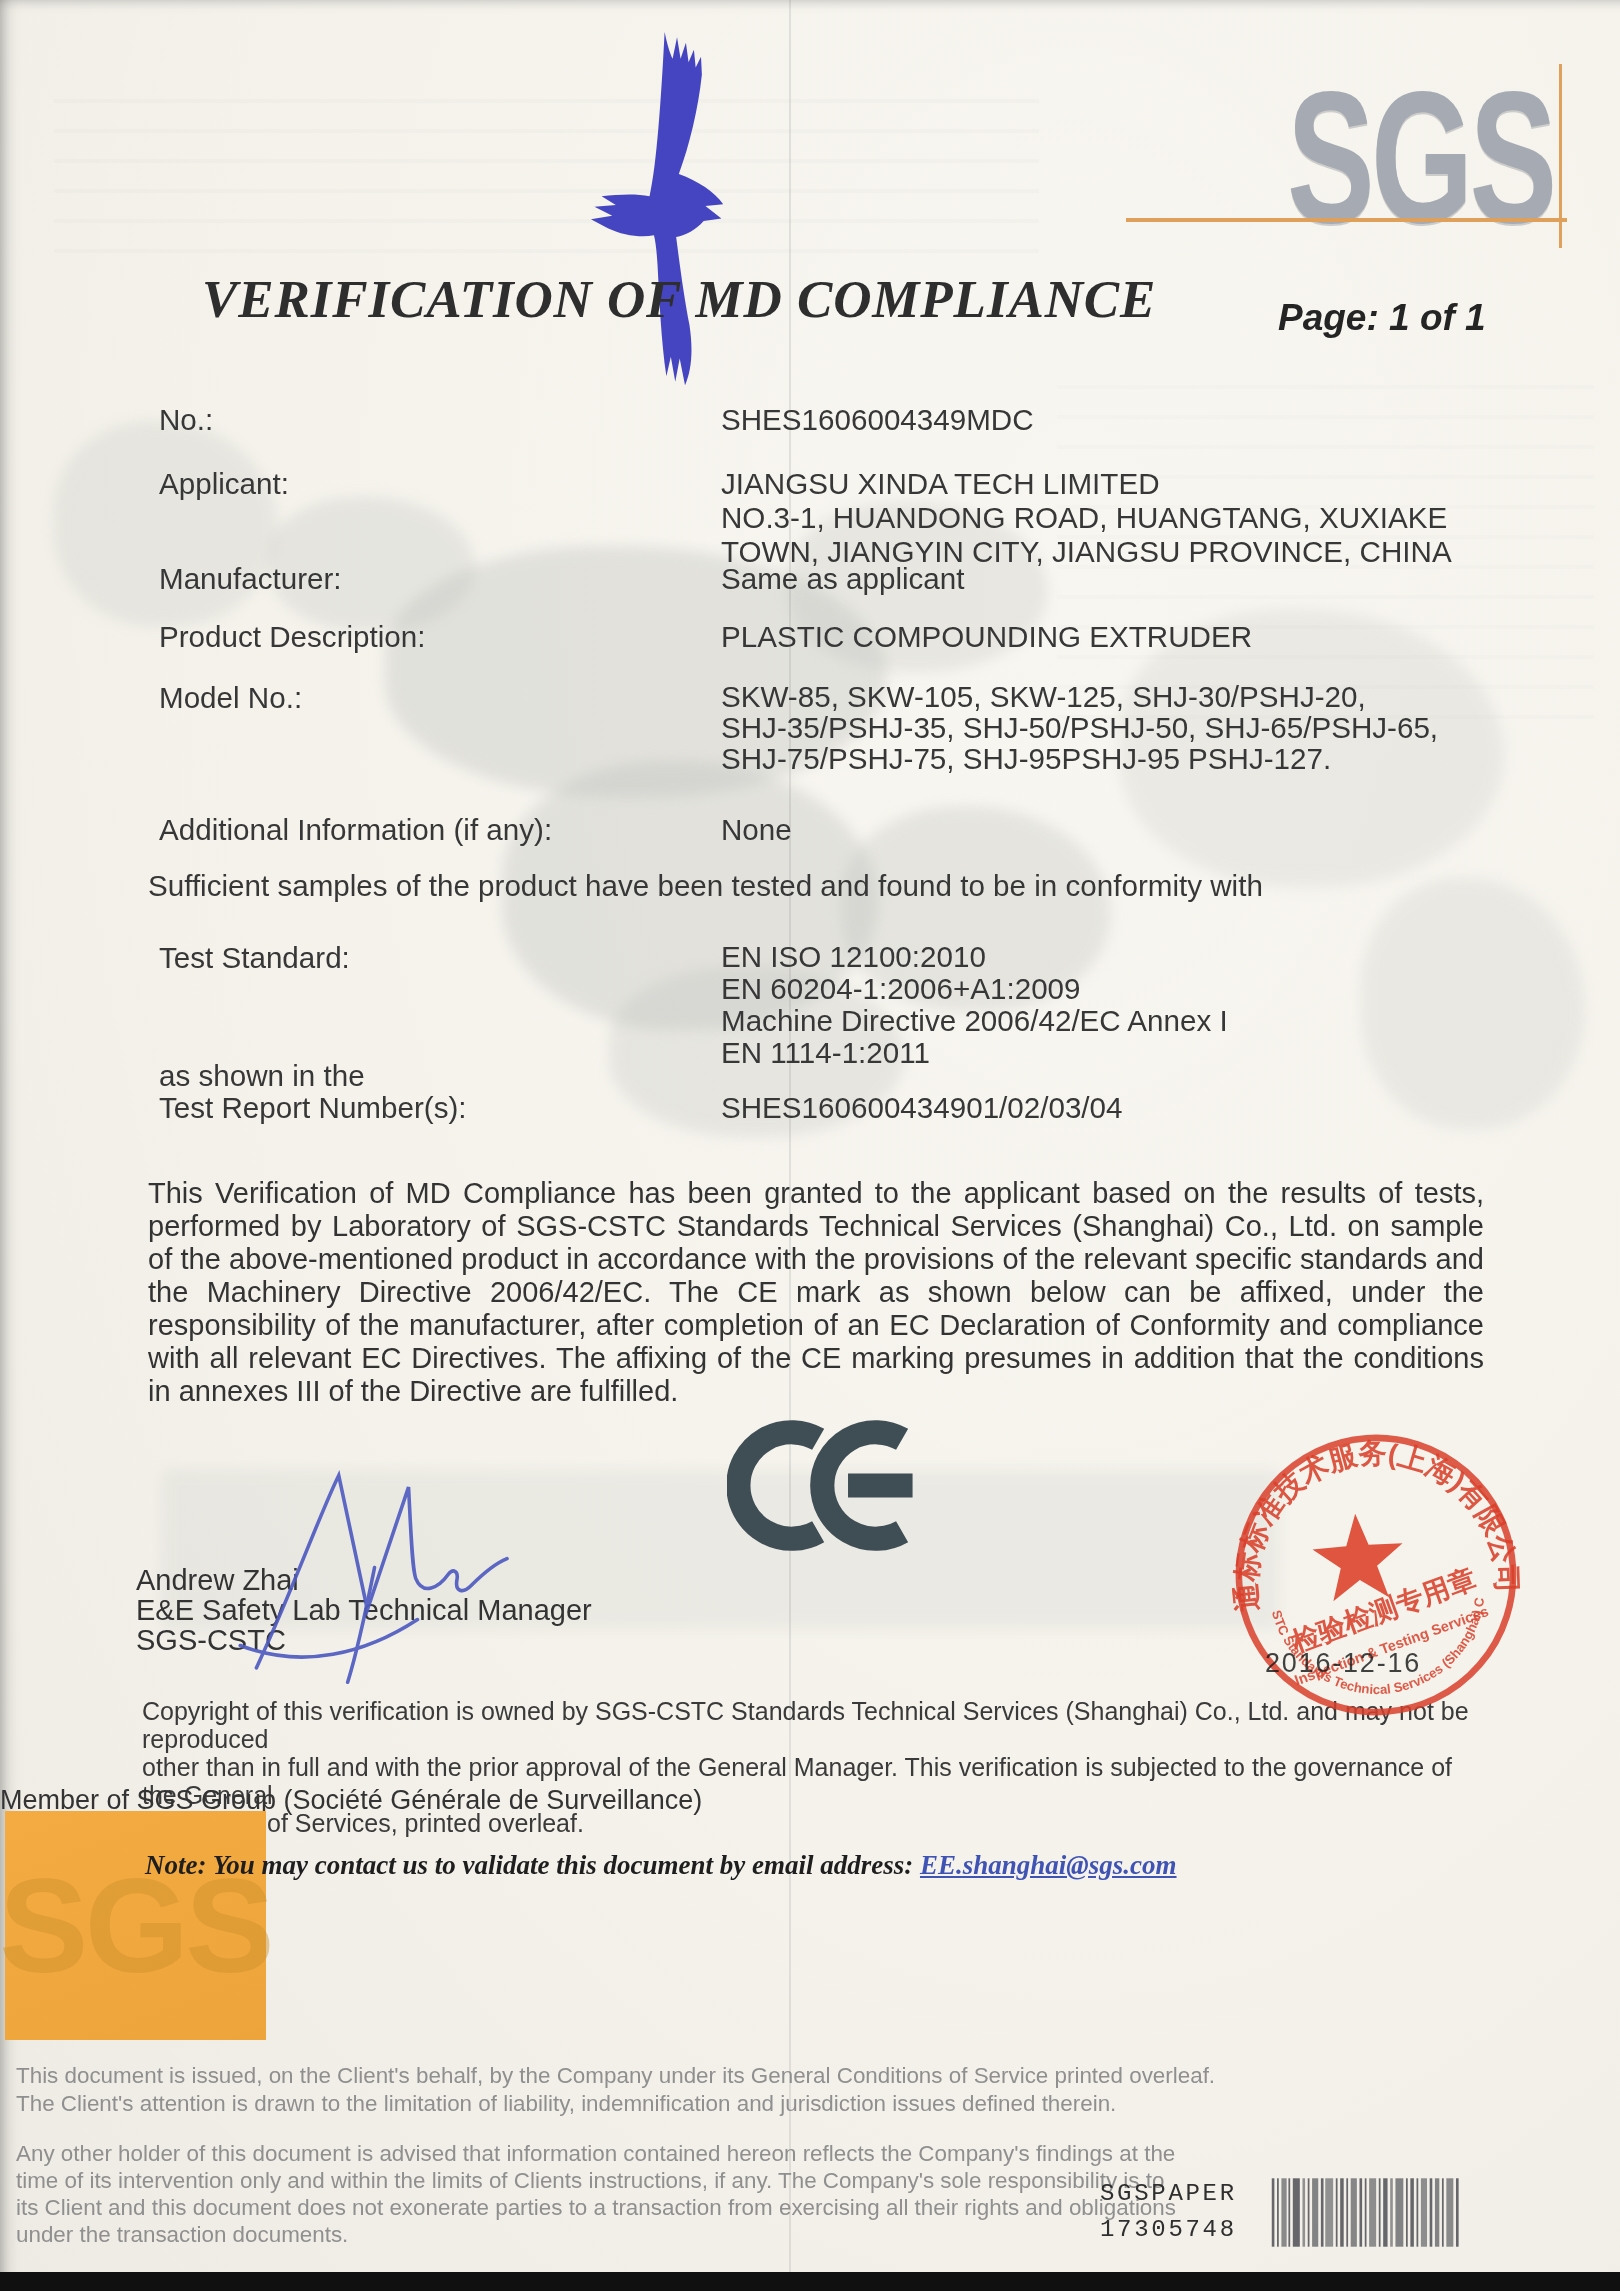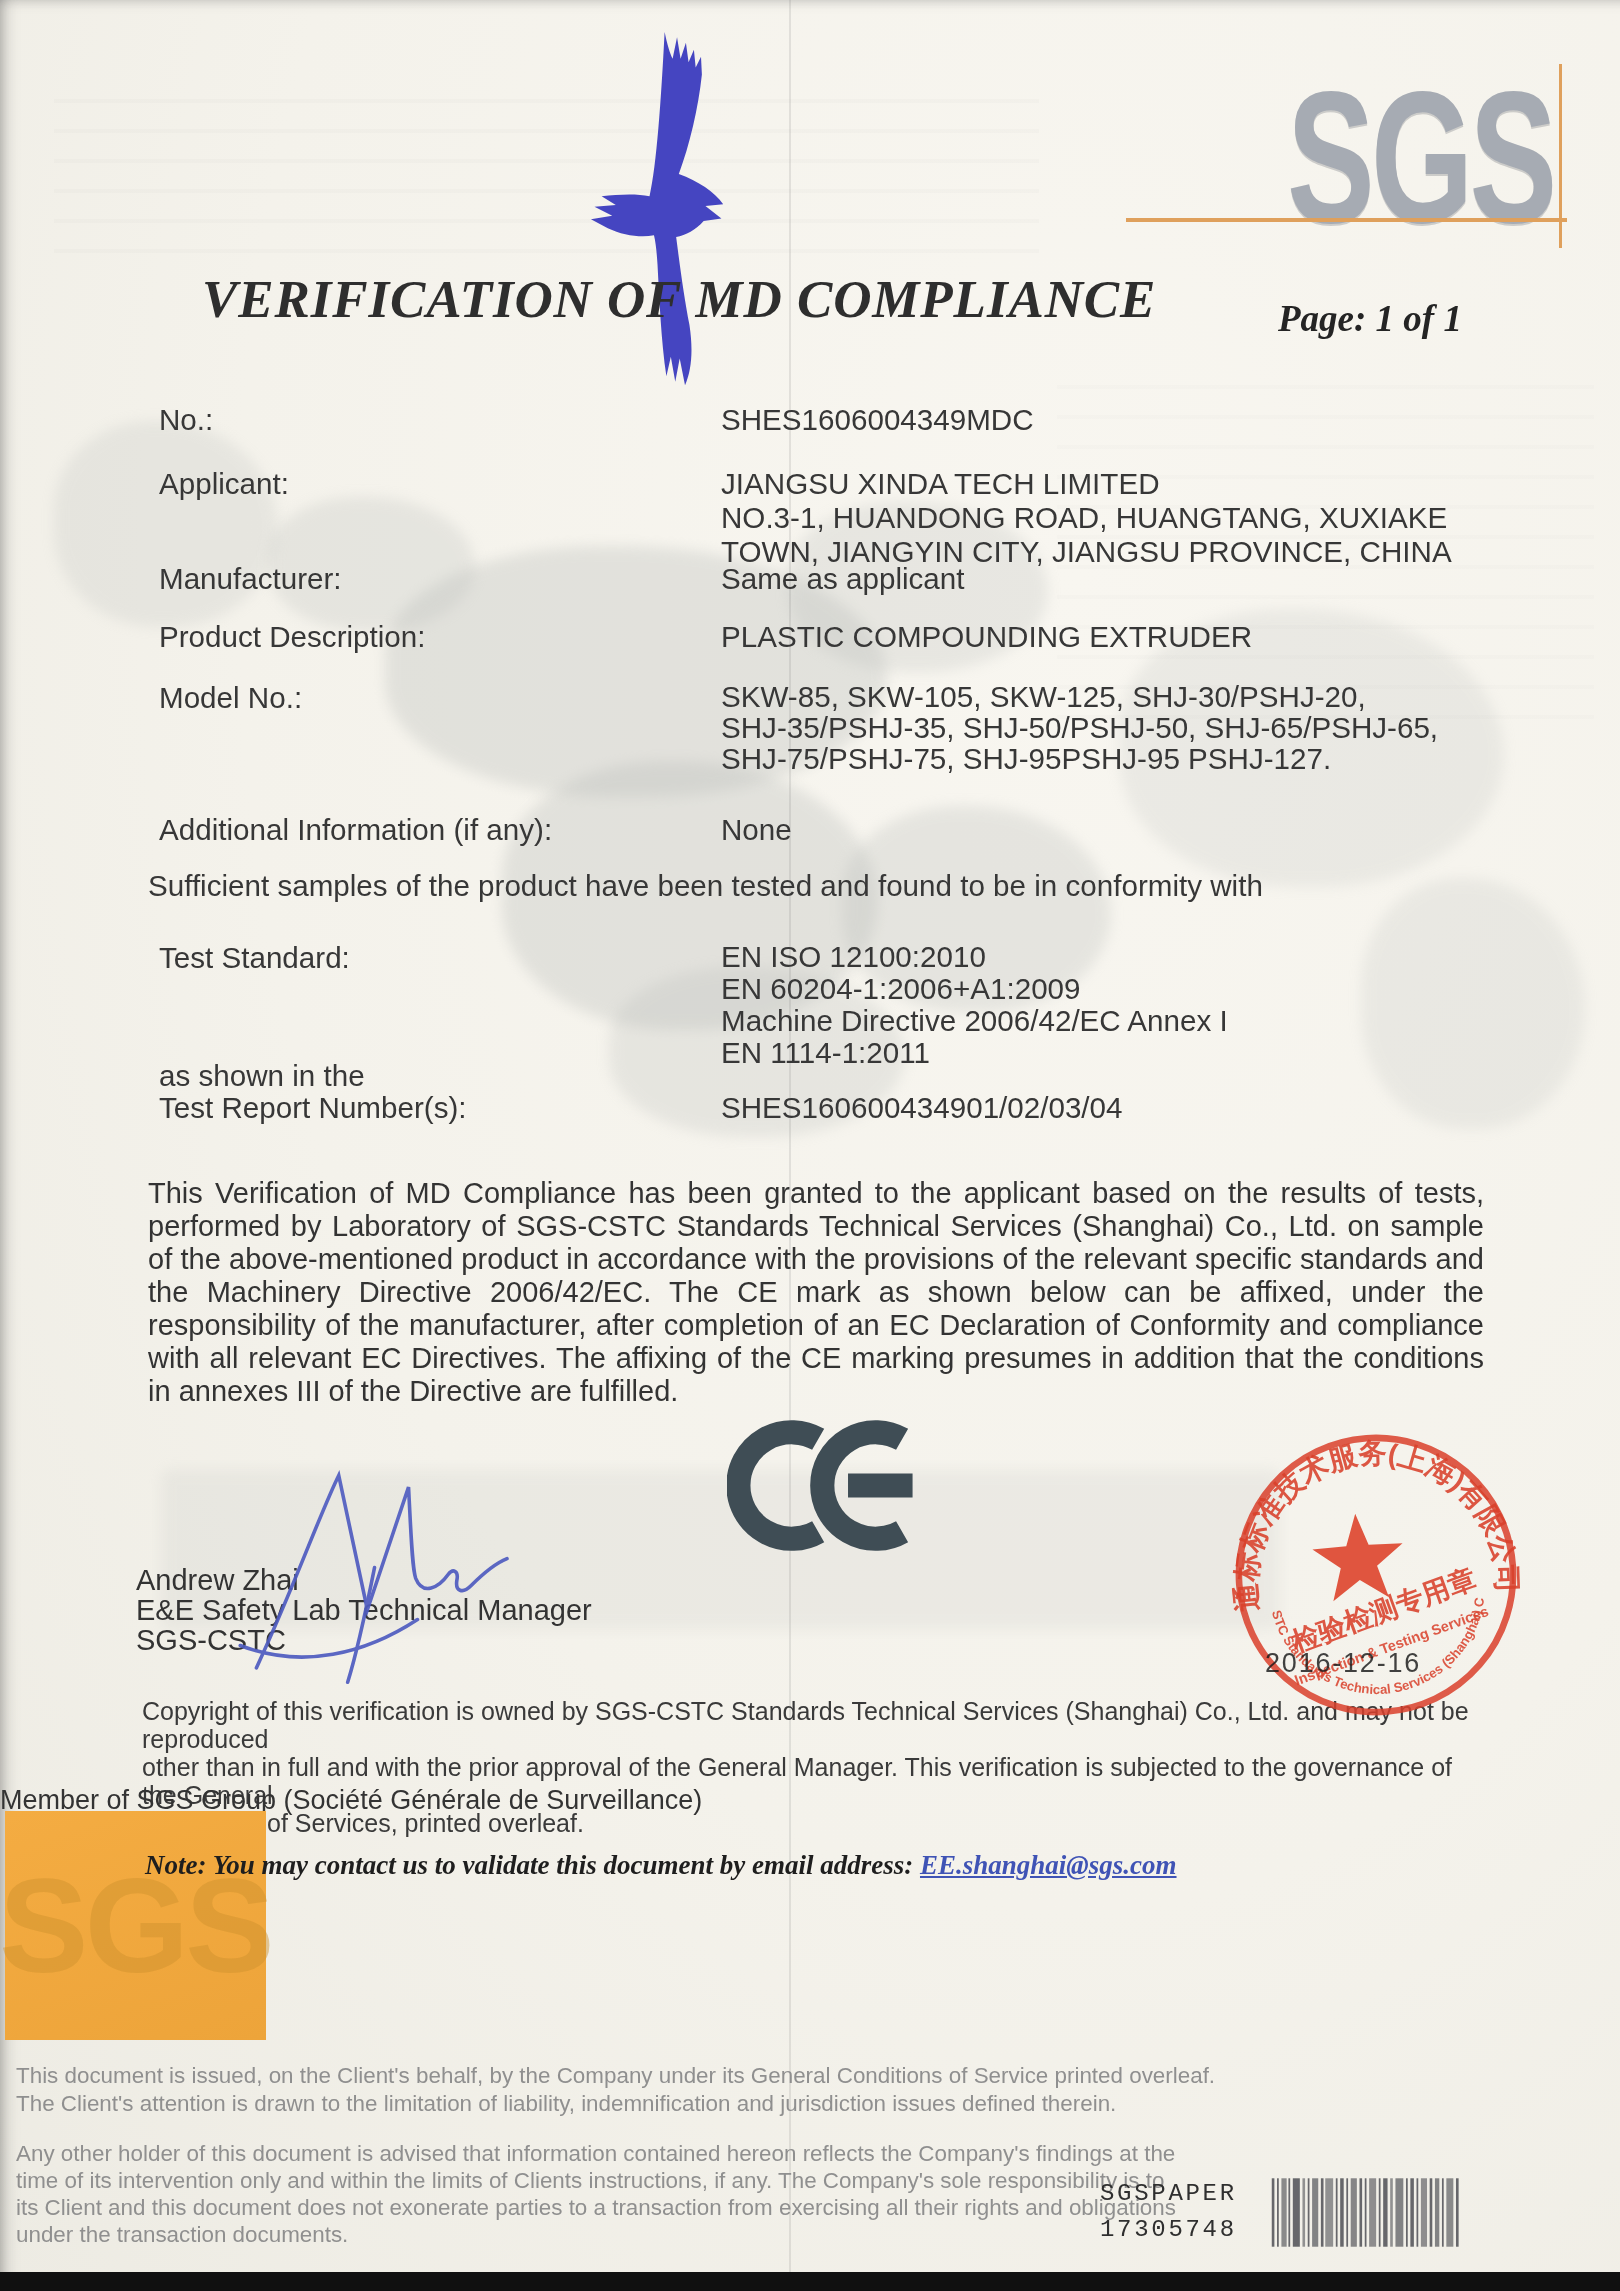--- a/index.html
+++ b/index.html
@@ -20,21 +20,21 @@
     position:absolute;left:1287px;top:63px;font-size:188px;line-height:1;font-weight:bold;
     letter-spacing:-5.4px;color:#a6abb3;transform:scaleX(.70);transform-origin:left top;
     text-shadow:0 1.8px 0 rgba(80,85,95,.25);
   }
   .logo-hline{position:absolute;left:1126px;top:218px;width:441px;height:3.6px;background:#dfa05c;}
   .logo-vline{position:absolute;left:1559px;top:64px;width:2.7px;height:184px;background:#dfa05c;}
   .doc-title{
     position:absolute;left:202px;top:269px;font-family:"Liberation Serif",serif;
     font-style:italic;font-weight:bold;font-size:53px;color:#2e2e2e;letter-spacing:0.9px;white-space:nowrap;
   }
-  .page-label{position:absolute;left:1278px;top:297px;font-family:Liberation Serif, serif;font-style:italic;font-weight:bold;font-size:37px;color:#242424;}
+  .page-label{position:absolute;left:1278px;top:297px;font-family:Liberation Sans, sans-serif;font-style:italic;font-weight:bold;font-size:37px;color:#242424;}
   
   .row{position:absolute;left:159px;width:1361px;font-size:29.6px;}
   .row .lbl{position:absolute;left:0;top:0;white-space:nowrap;}
   .row .val{position:absolute;left:562px;top:0;white-space:nowrap;}
   .lh37 div{line-height:34px;} .lh35 div{line-height:31px;} .lh36 div{line-height:32px;}
   .single{position:absolute;left:148px;font-size:29.6px;white-space:nowrap;}
   .statement{
     position:absolute;left:148px;top:1177px;width:1336px;font-size:29px;line-height:33px;
     text-align:justify;color:#333;
   }

